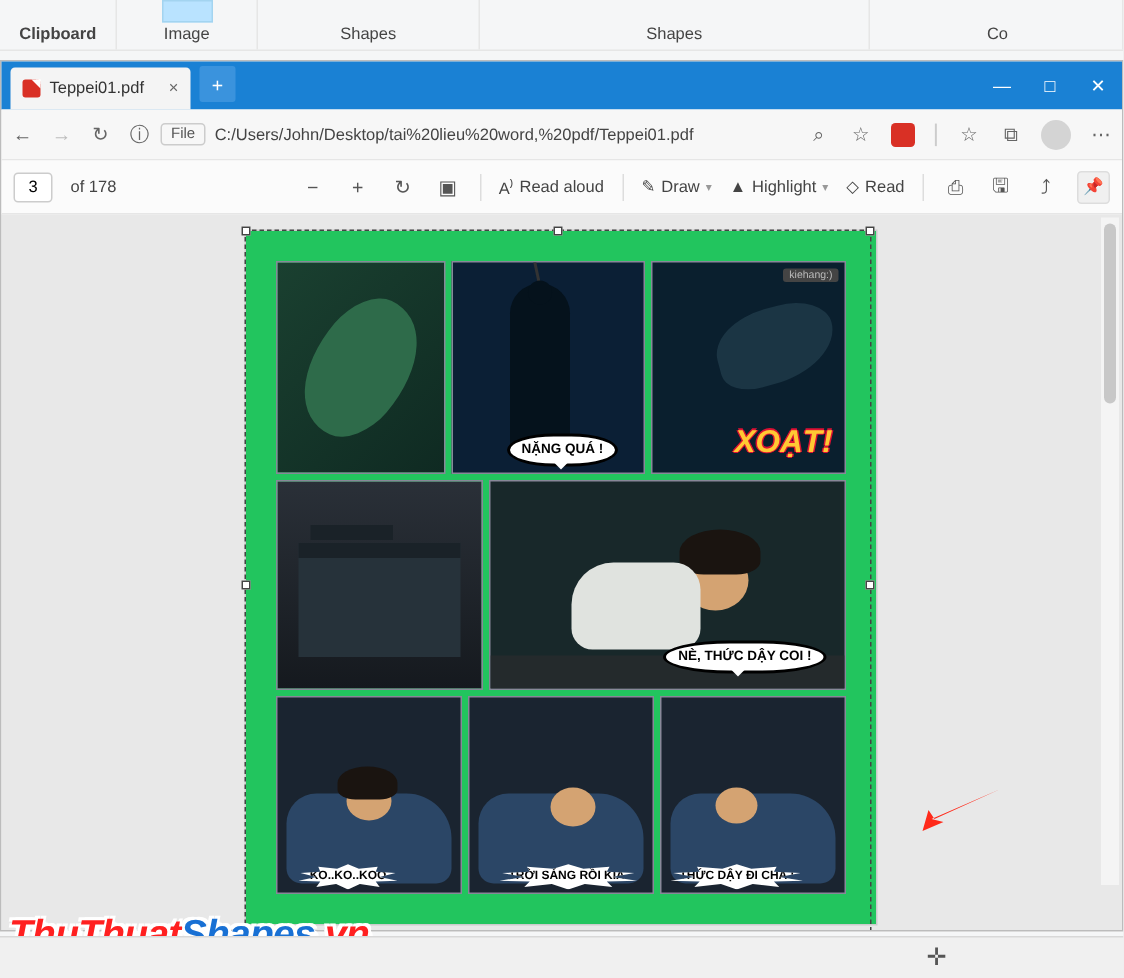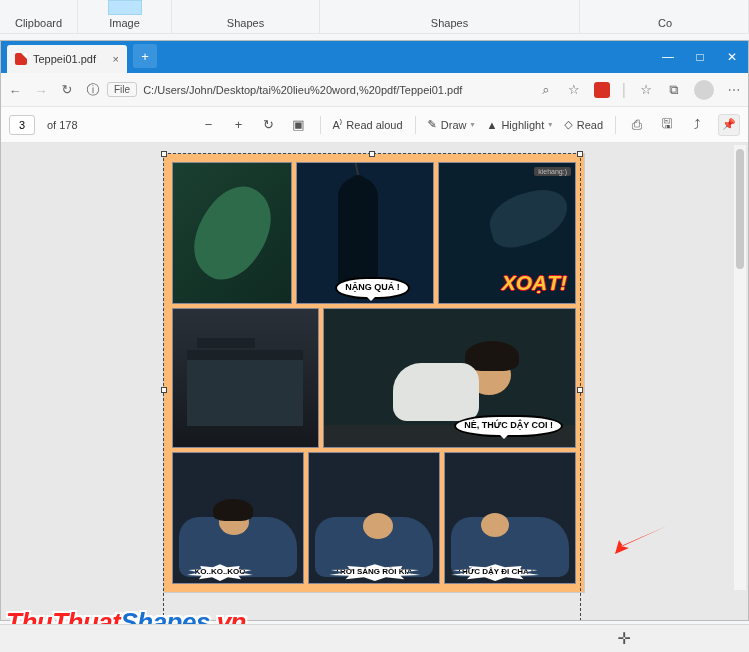--- a/index.html
+++ b/index.html
@@ -1,20 +1,20 @@
 <!DOCTYPE html>
 <html><head>
 <meta charset="utf-8">
 <style>
 * { margin: 0; padding: 0; box-sizing: border-box; font-family: "Segoe UI", sans-serif; }
 body { width: 749px; height: 652px; background: #f5f6f7; position: relative; overflow: hidden; }
 
 .ribbon-top { height: 34px; background: #f5f6f7; display: flex; border-bottom: 1px solid #e6e6e6; }
 .ribbon-group { display: flex; flex-direction: column; align-items: center; justify-content: flex-end; padding: 0 8px 4px; border-right: 1px solid #e6e6e6; font-size: 11px; color: #444; }
-.rg-clipboard { width: 78px; }
+.rg-clipboard { width: 78px; font-weight: bold; }
 .rg-image { width: 94px; }
 .rg-tools { width: 148px; }
 .rg-shapes { width: 260px; }
 .rg-right { flex: 1; text-align: right; padding-right: 6px; }
 .image-filled { width: 34px; height: 18px; background: #b9e3ff; border: 1px solid #a3d4f0; margin-bottom: 2px; }
 
 .paint-canvas { position: absolute; top: 34px; left: 0; right: 0; bottom: 0; }
 
 .edge-window { position: absolute; top: 6px; left: 0; right: 0; height: 581px; background: #fff; border: 1px solid #bcbcbc; }
 .edge-titlebar { height: 32px; background: #1a81d4; display: flex; align-items: center; }
@@ -38,21 +38,21 @@
 .pdf-toolbar { height: 36px; background: #fbfbfb; border-bottom: 1px solid #e6e6e6; display: flex; align-items: center; padding: 0 8px; font-size: 11px; color: #444; gap: 12px; }
 .page-inp { width: 26px; height: 20px; border: 1px solid #ccc; border-radius: 3px; text-align: center; font-size: 11px; }
 .tbico { width: 18px; height: 18px; display: flex; align-items: center; justify-content: center; color: #555; font-size: 13px; }
 .tblbl { display: flex; align-items: center; gap: 4px; }
 .chev { font-size: 8px; color: #999; }
 .tb-sep { width: 1px; height: 18px; background: #ddd; }
 .pin { width: 22px; height: 22px; background: #f0f0f0; border: 1px solid #ddd; border-radius: 3px; display: flex; align-items: center; justify-content: center; }
 
 .pdf-view { position: absolute; top: 102px; left: 0; right: 0; bottom: 0; background: #e8e8e8; overflow: hidden; }
 .page { position: absolute; left: 162px; top: 10px; width: 422px; background: #fff; border: 1px solid #ccc; }
-.comic { background: #fdba74; padding: 8px; display: flex; flex-direction: column; gap: 4px; }
+.comic { background: #22c55e; padding: 20px; display: flex; flex-direction: column; gap: 4px; }
 .row { display: flex; gap: 4px; }
 .panel { background: #1e3a42; border: 1px solid #889; position: relative; overflow: hidden; }
 .r1 .panel { height: 142px; }
 .r2 .panel { height: 140px; }
 .r3 .panel { height: 132px; }
 .p1a { flex: 1; background: linear-gradient(135deg, #1a4030, #0f2a22); }
 .p1b { flex: 1.15; background: #0b1f35; }
 .p1c { flex: 1.15; background: #0a1f2e; }
 .p2a { flex: 1.15; background: linear-gradient(#2a3038, #15191e); }
 .p2b { flex: 2; background: #18282a; }

